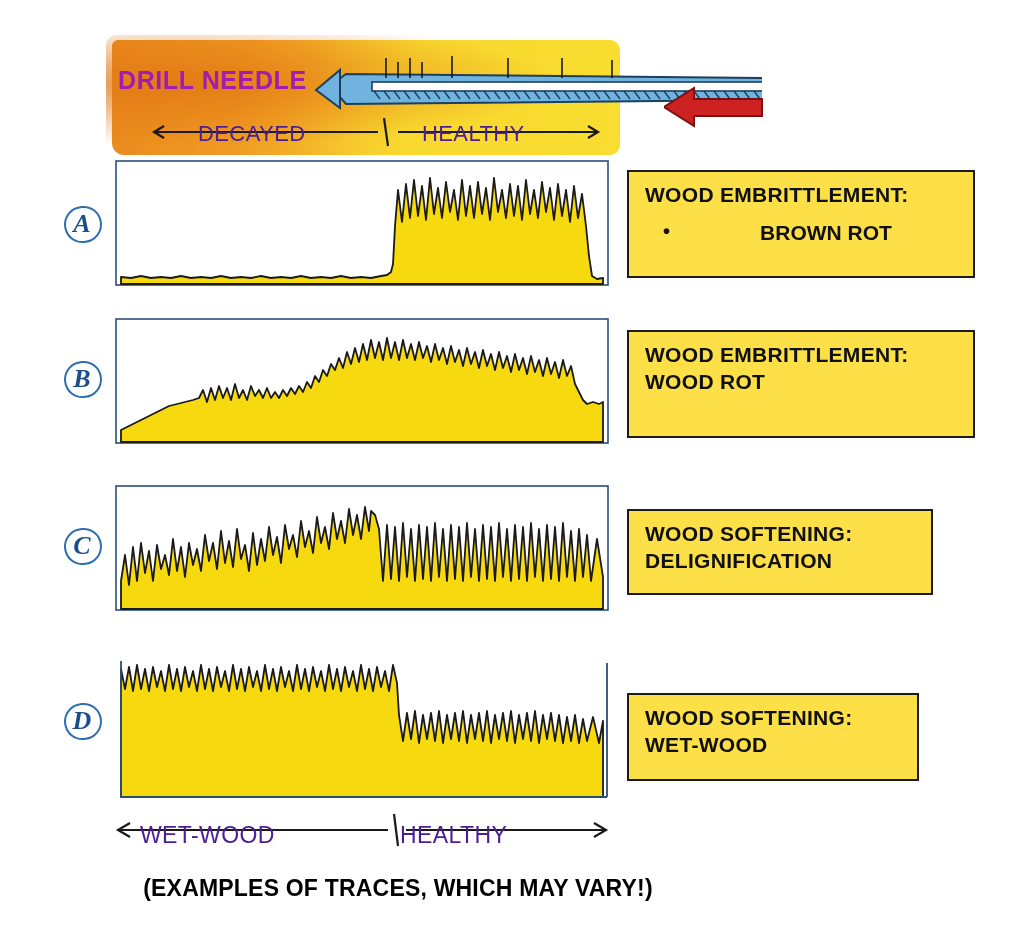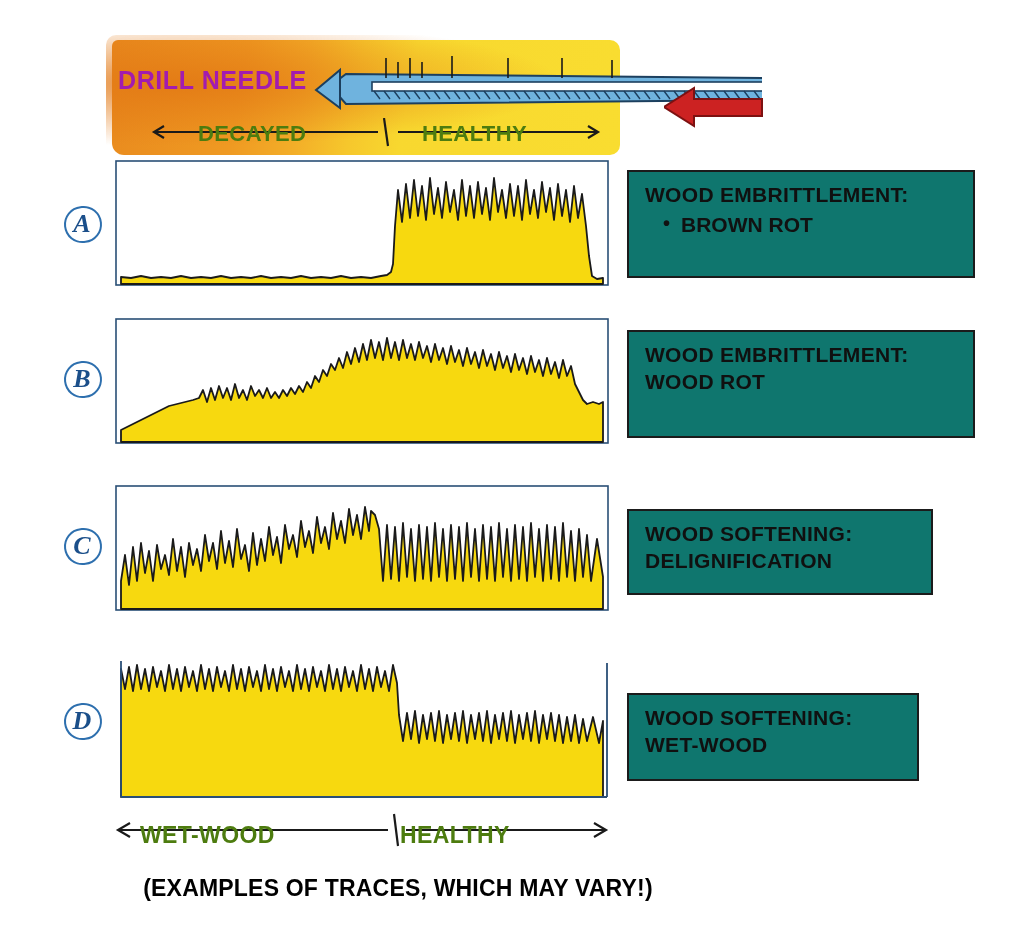--- a/index.html
+++ b/index.html
@@ -77,23 +77,23 @@
     position: absolute;
     left: 14px;
     top: 78px;
     width: 480px;
     height: 34px;
     z-index: 8;
   }
   .zone-label {
     position: absolute;
     font-size: 22px;
-    font-weight: bold;
+    font-weight: normal;
     letter-spacing: .4px;
-    color: #4d7c0f;
+    color: #4c1d95;
     white-space: nowrap;
   }
   .zone-decayed { left: 72px; top: 3px; }
   .zone-healthy { left: 296px; top: 3px; }
 
   
   .row {
     position: absolute;
     left: 0;
     width: 1024px;
@@ -131,36 +131,37 @@
 
   .plot {
     position: absolute;
     background: #ffffff;
   }
   .plot svg { display: block; }
 
   .callout {
     position: absolute;
     border: 2px solid #1b1b1b;
-    background: #0f766e;
+    background: #fde047;
     box-sizing: border-box;
     padding: 10px 2px 12px 16px;
   }
   .callout .line {
     font-size: 21px;
     font-weight: bold;
     letter-spacing: .3px;
     line-height: 1.28;
     color: #101010;
     white-space: nowrap;
   }
   .callout ul {
-    margin: 2px 0 0 0;
+    margin: 10px 0 0 0;
     padding: 0 0 0 18px;
     list-style: none;
+    text-align: center;
   }
   .callout li {
     font-size: 21px;
     font-weight: bold;
     line-height: 1.3;
     position: relative;
     padding-left: 18px;
     white-space: nowrap;
   }
   .callout li::before {

